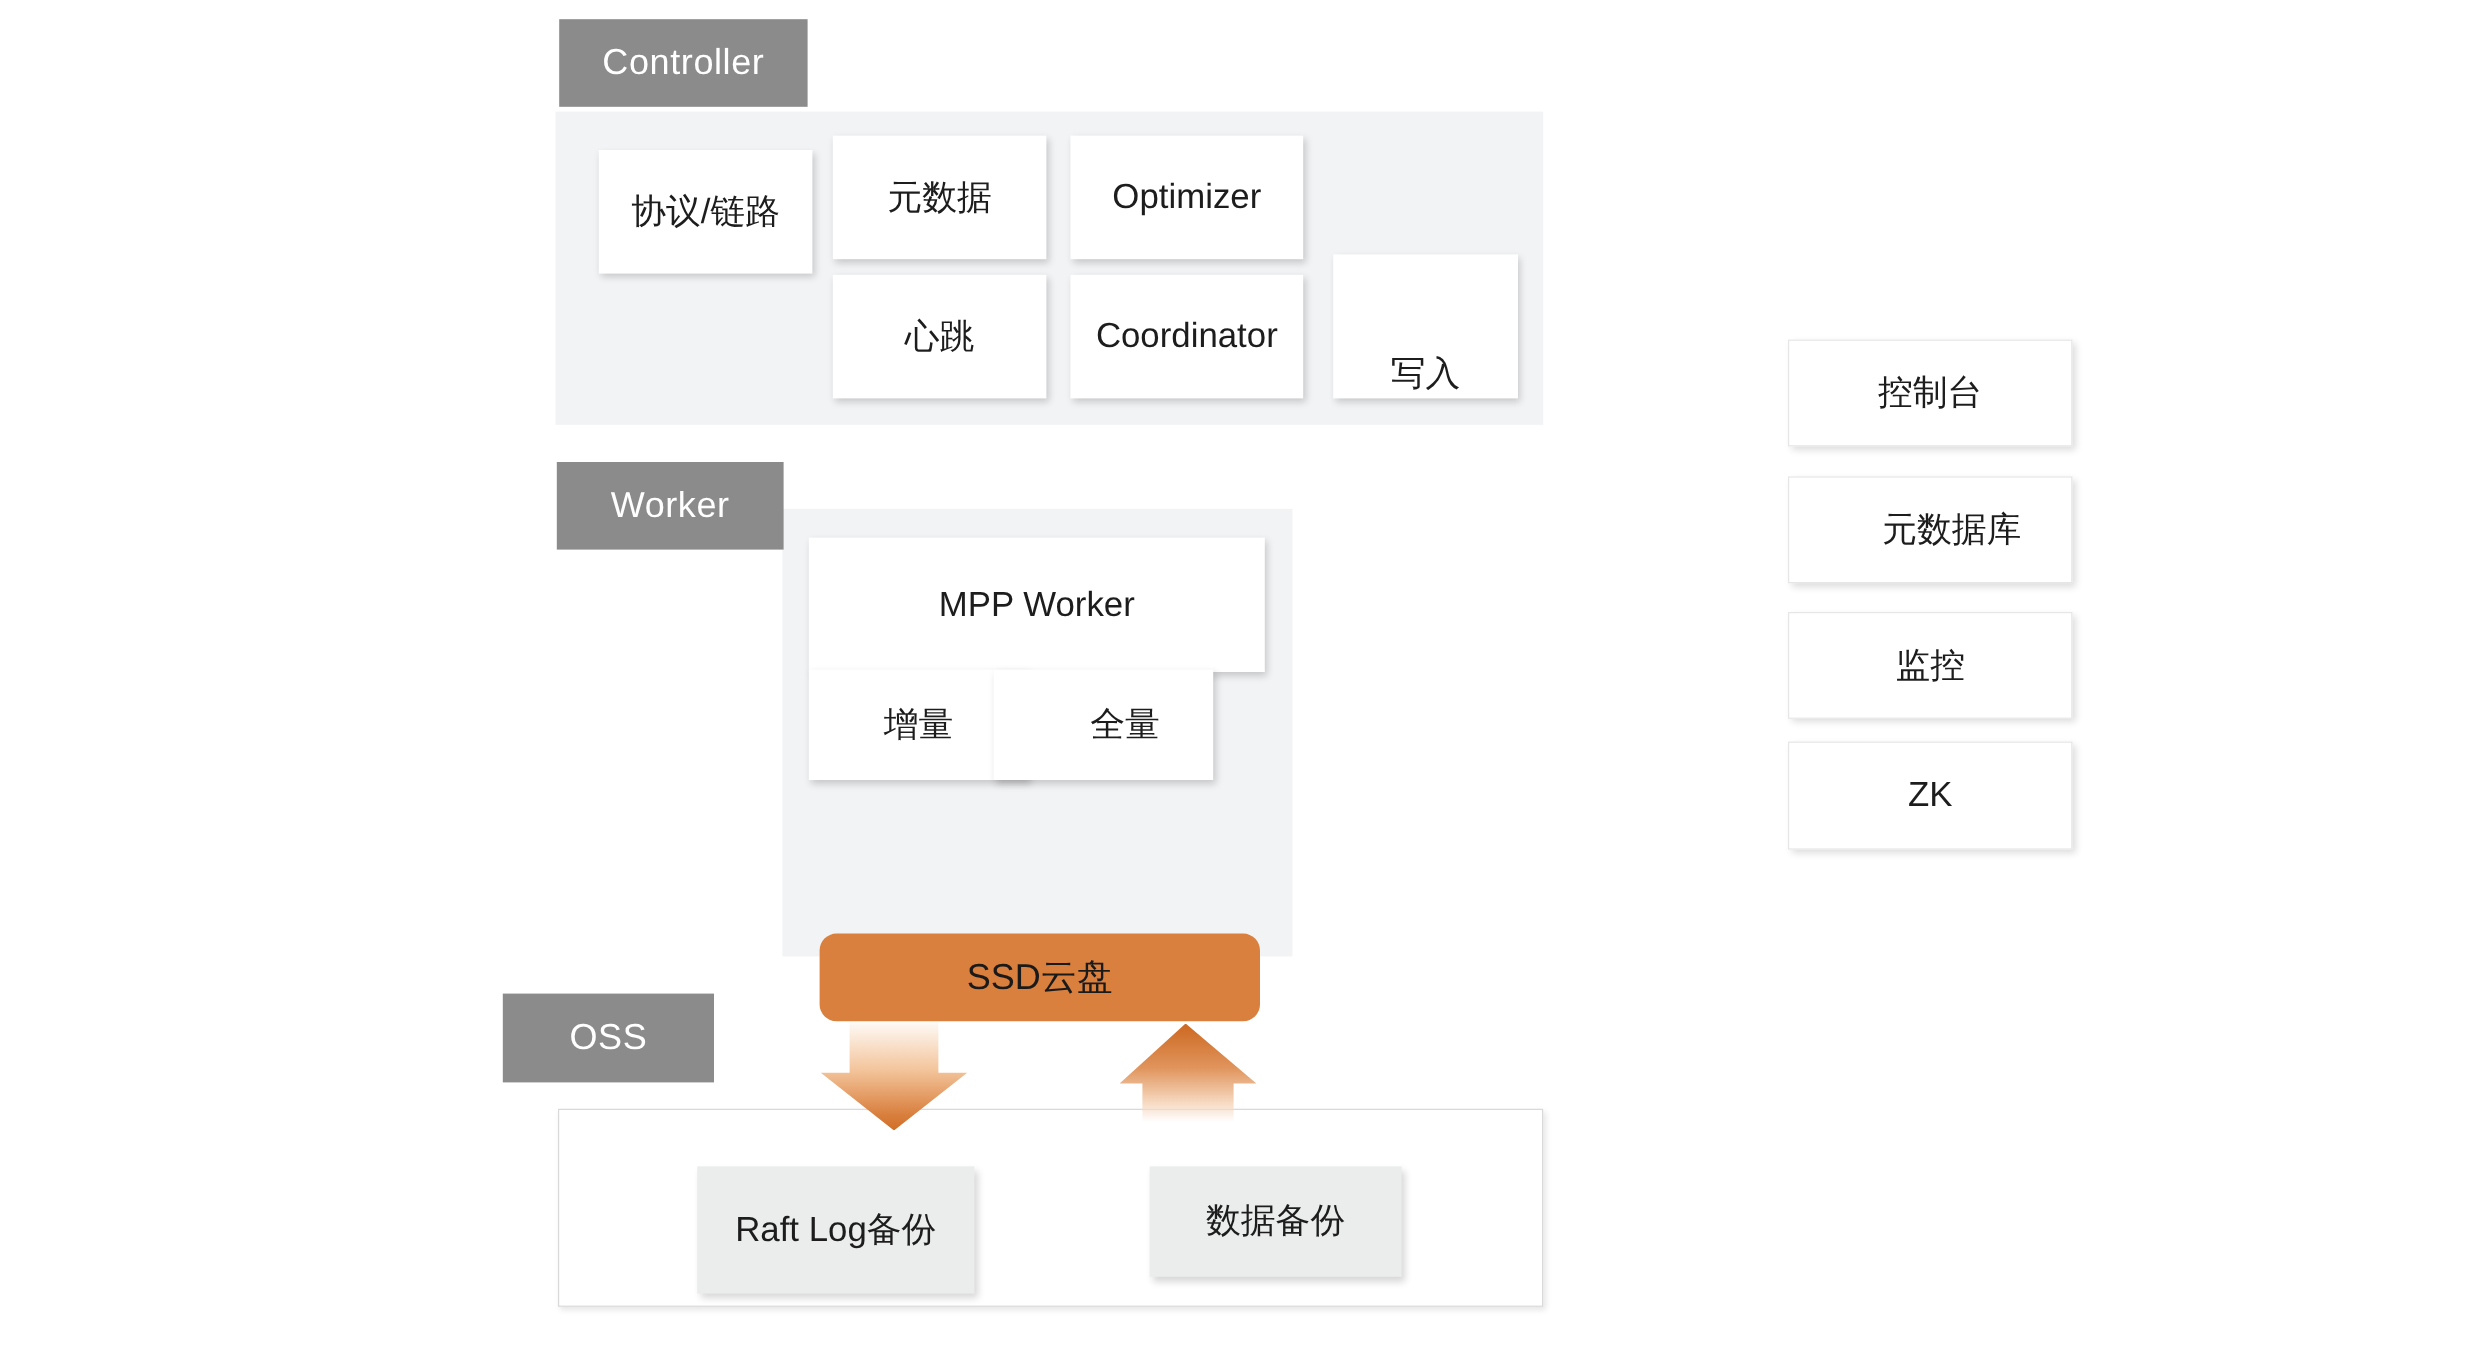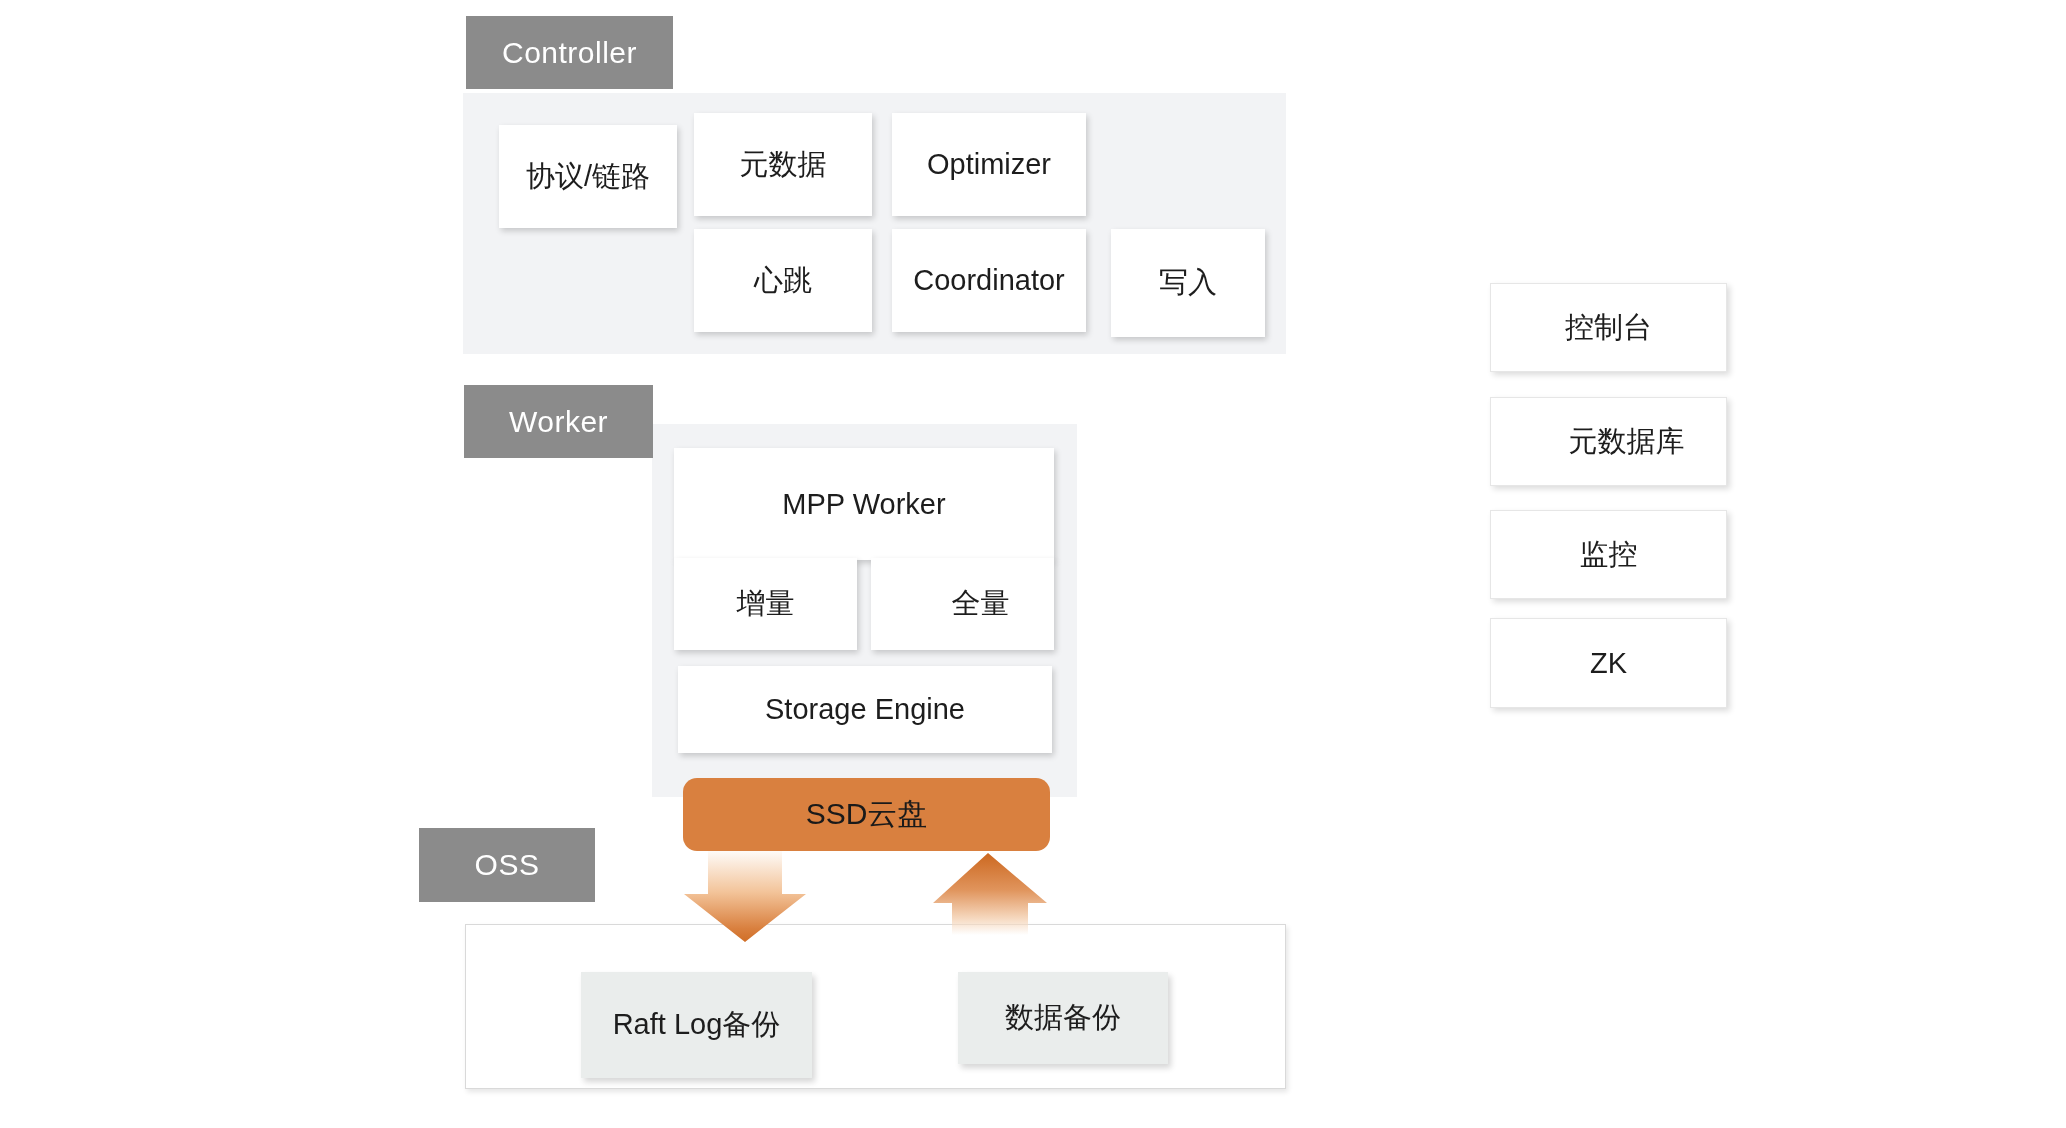--- a/index.html
+++ b/index.html
@@ -87,41 +87,38 @@
   </div>
   <div class="abs wbox" style="left:892px;top:113px;width:194px;height:103px;">
     <span>Optimizer</span>
   </div>
   <div class="abs wbox" style="left:694px;top:229px;width:178px;height:103px;">
     <span>心跳</span>
   </div>
   <div class="abs wbox" style="left:892px;top:229px;width:194px;height:103px;">
     <span>Coordinator</span>
   </div>
-  <div class="abs wbox" style="left:1111px;top:229px;width:154px;height:108px;">
+  <div class="abs wbox" style="left:1111px;top:212px;width:154px;height:120px;align-items:flex-end;">
     <span>写入</span>
   </div>
 
   <div class="abs glabel" style="left:464px;top:385px;width:189px;height:73px;">
     <span>Worker</span>
   </div>
 
   <div class="abs panel" style="left:652px;top:424px;width:425px;height:373px;"></div>
 
   <div class="abs wbox" style="left:674px;top:448px;width:380px;height:112px;">
     <span>MPP Worker</span>
   </div>
   <div class="abs wbox" style="left:674px;top:558px;width:183px;height:92px;">
     <span>增量</span>
   </div>
-  <div class="abs wbox" style="left:871px;top:558px;width:183px;height:92px;padding-left:36px;">
+  <div class="abs wbox" style="left:828px;top:558px;width:183px;height:92px;padding-left:36px;">
     <span>全量</span>
-  </div>
-  <div class="abs wbox" style="left:678px;top:666px;width:374px;height:87px;">
-    <span>Storage Engine</span>
   </div>
 
   <div class="abs ssd" style="left:683px;top:778px;width:367px;height:73px;align-items:center;">
     <span>SSD云盘</span>
   </div>
 
   <div class="abs arrow-down" style="left:684px;top:851px;width:122px;height:91px;"></div>
   <div class="abs arrow-up" style="left:933px;top:853px;width:114px;height:82px;"></div>
 
   <div class="abs glabel" style="left:419px;top:828px;width:176px;height:74px;">

